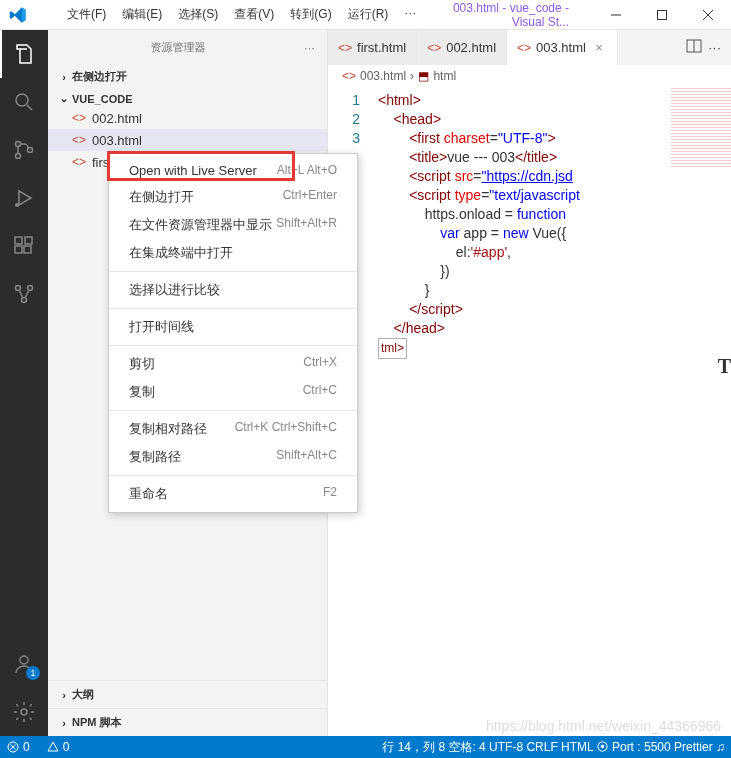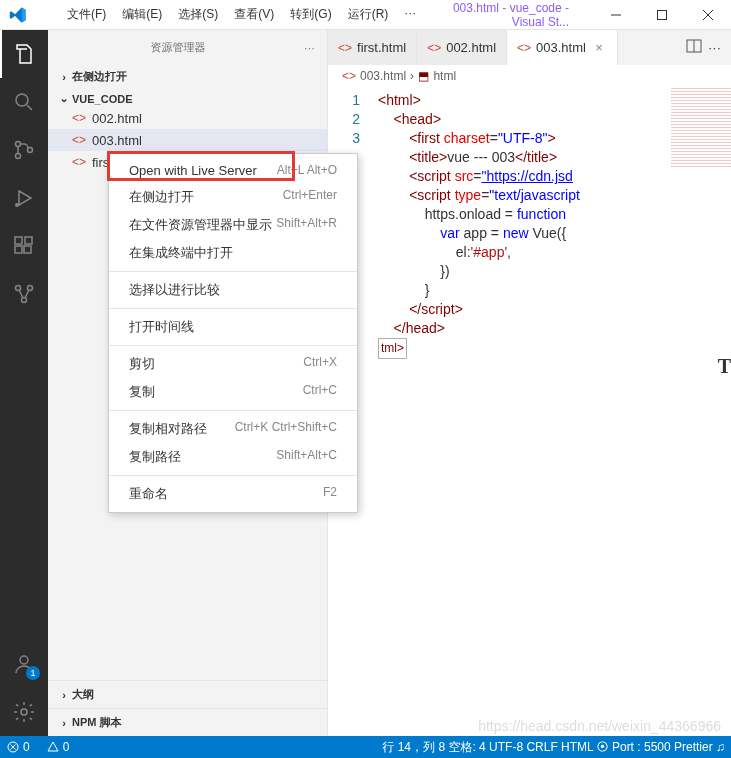--- a/index.html
+++ b/index.html
@@ -349,13 +349,13 @@
       <span class="lbl">复制路径</span>
       <span class="sc">Shift+Alt+C</span>
     </div>
     <div class="cmsep"></div>
     <div class="cmitem">
       <span class="lbl">重命名</span>
       <span class="sc">F2</span>
     </div>
   </div>
 <div class="highlight-box"></div>
-<div class="watermark">https://head.csdn.net/weixin_44366966</div>
+<div class="watermark">https://blog.html.net/weixin_44366966</div>
 
 </body></html>

